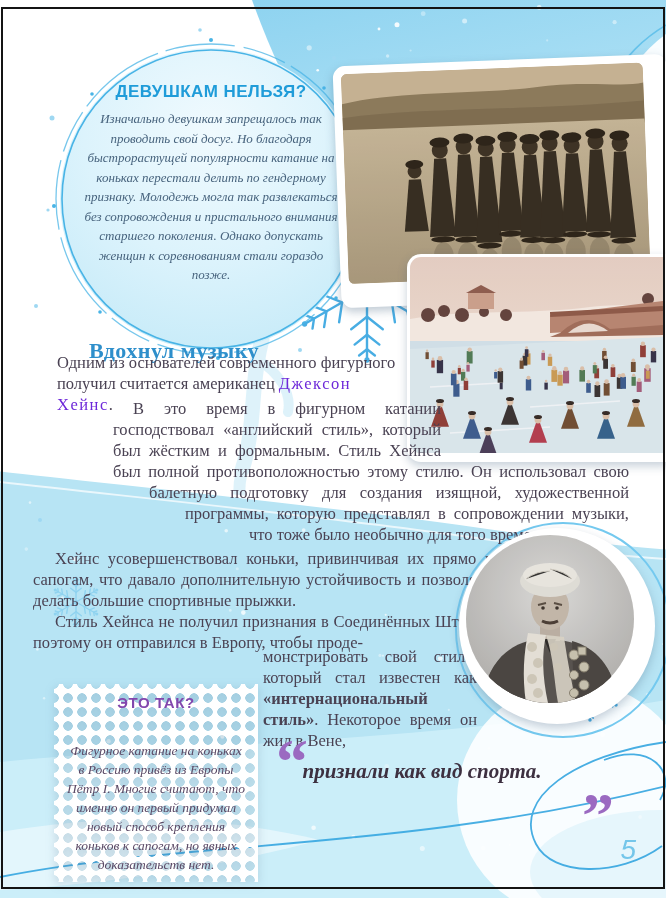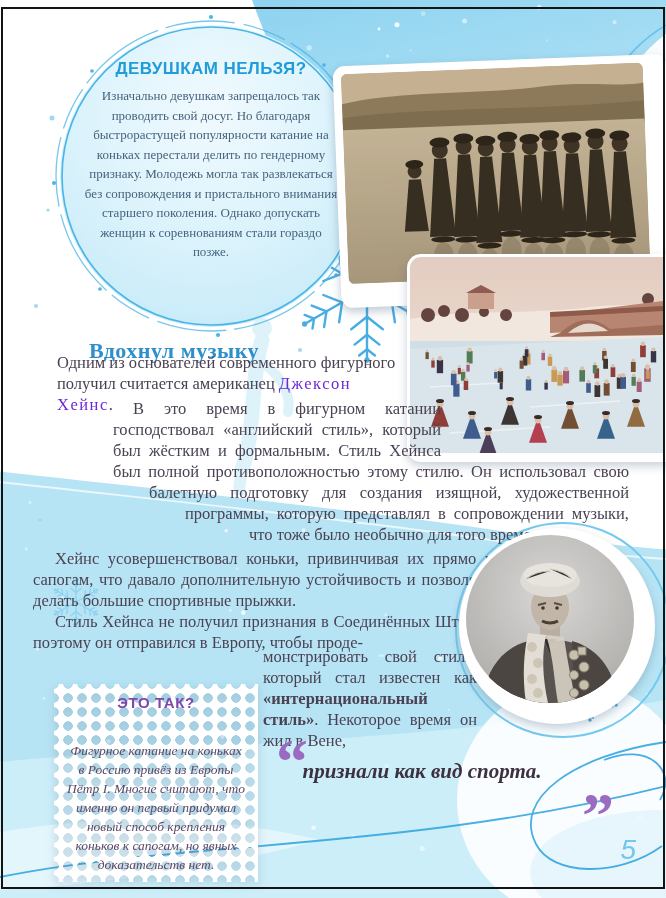--- a/index.html
+++ b/index.html
@@ -2,27 +2,27 @@
 <html lang="ru"><head>
 <meta charset="utf-8">
 <style>
   html,body{margin:0;padding:0;}
   body{width:666px;height:898px;overflow:hidden;font-family:"Liberation Serif",serif;}
   #page{position:relative;width:666px;height:898px;background:#ffffff;overflow:hidden;}
   #bg{position:absolute;left:0;top:0;z-index:1;}
   .frame{position:absolute;left:1px;right:1px;top:7px;bottom:9px;border:2px solid #141414;z-index:40;pointer-events:none;}
 
   
-  .bubble{position:absolute;left:60px;top:25px;width:302px;height:302px;border-radius:50%;
+  .bubble{position:absolute;left:60px;top:48px;width:302px;height:302px;border-radius:50%;
     background:radial-gradient(circle at 50% 28%,#f0fafe 0%,#dcf3fc 48%,#bfe8f7 100%);z-index:4;}
   .bubble svg{position:absolute;left:-12px;top:-12px;}
   .bubble-inner{position:absolute;left:22px;top:34px;width:258px;text-align:center;}
   .bubble-title{font-family:"Liberation Sans",sans-serif;font-weight:bold;font-size:17px;
     color:#1f9cd9;letter-spacing:.4px;margin-bottom:7px;}
-  .bubble-text{font-size:13px;line-height:19.5px;color:#47637d;}
+  .bubble-text{font-size:13px;line-height:19.5px;font-style:italic;color:#47637d;}
 
   
   .photo{position:absolute;left:337px;top:60px;width:318px;height:226px;background:#fff;
     border-radius:12px;padding:8px;box-shadow:0 4px 10px rgba(70,100,130,.35);transform:rotate(-2.2deg);z-index:5;}
   .photo svg{border-radius:6px;display:block;}
   .painting{position:absolute;left:407px;top:254px;width:259px;height:202px;background:#fff;
     border:3px solid #fff;border-right:none;border-radius:14px 0 0 14px;
     box-shadow:0 4px 10px rgba(70,100,130,.3);z-index:5;}
   .painting svg{border-radius:11px 0 0 11px;display:block;}
   .portrait-ring{position:absolute;left:455px;top:522px;width:212px;height:212px;border-radius:50%;

